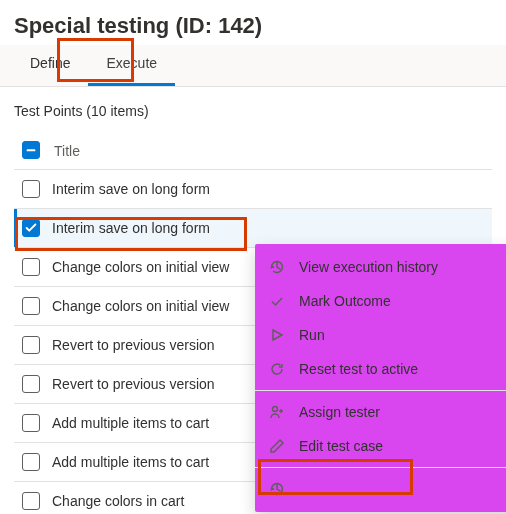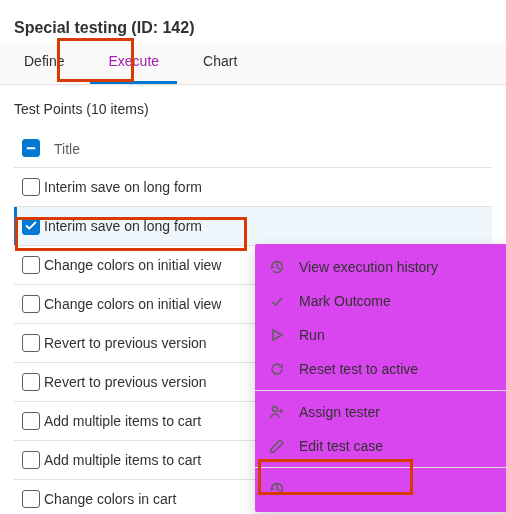--- a/index.html
+++ b/index.html
@@ -1,25 +1,25 @@
 <!DOCTYPE html>
 <html><head>
 <meta charset="utf-8">
 <style>
 * { box-sizing: border-box; margin: 0; padding: 0; }
 body { font-family: "Segoe UI", Arial, sans-serif; font-size: 14px; color: #323130; background: #fff; width: 506px; height: 514px; overflow: hidden; position: relative; }
-.header { padding: 19px 14px 6px; font-size: 16px; font-weight: 600; }
-.tabs { display: flex; gap: 8px; padding: 0 6px; border-bottom: 1px solid #e1e1e1; background: #faf9f8; }
+.header { padding: 13px 14px 6px; font-size: 22px; font-weight: 600; }
+.tabs { display: flex; gap: 0; padding: 0 12px; border-bottom: 1px solid #e1e1e1; background: #faf9f8; }
 .tab { padding: 10px 18px 12px; cursor: pointer; color: #323130; border-bottom: 3px solid transparent; position: relative; }
-.tab.active { color: #a21caf; border-bottom-color: #0078d4; }
+.tab.active { color: #404040; border-bottom-color: #0078d4; }
 .highlight-red { border: 3px solid #d83b01; position: absolute; pointer-events: none; z-index: 50; }
 .content { padding: 16px 14px 0; }
 .list-title { font-size: 14px; font-weight: 400; margin-bottom: 16px; }
 .list-header { display: flex; align-items: flex-end; gap: 14px; padding: 6px 8px 10px; border-bottom: 1px solid #e1e1e1; }
-.list-row { display: flex; align-items: center; gap: 4px; padding: 10px 8px; border-bottom: 1px solid #e1e1e1; cursor: pointer; position: relative; }
+.list-row { display: flex; align-items: center; gap: 12px; padding: 10px 8px; border-bottom: 1px solid #e1e1e1; cursor: pointer; position: relative; }
 .list-row.selected { background: #eff6fc; }
 .checkbox { width: 18px; height: 18px; border: 1px solid #605e5c; border-radius: 3px; display: flex; align-items: center; justify-content: center; flex-shrink: 0; background: #fff; }
 .checkbox.checked { background: #0078d4; border-color: #0078d4; color: #fff; }
 .checkbox.indeterminate { background: #0078d4; border-color: #0078d4; color: #fff; }
 .checkbox svg { width: 14px; height: 14px; }
 .col-title { color: #605e5c; font-size: 14px; }
 .row-text { color: #323130; }
 .context-menu { position: absolute; left: 255px; top: 244px; width: 286px; background: #d946ef; box-shadow: 0 6px 16px rgba(0,0,0,0.18); border-radius: 2px; padding: 6px 0; z-index: 30; }
 .menu-item { display: flex; align-items: center; gap: 14px; padding: 9px 14px; cursor: pointer; color: #323130; }
 .menu-icon { width: 16px; height: 16px; display: flex; align-items: center; justify-content: center; color: #605e5c; flex-shrink: 0; }
@@ -30,21 +30,20 @@
 .selected-marker { position: absolute; left: 0; top: 0; bottom: 0; width: 3px; background: #0078d4; }
 </style>
 </head>
 <body>
 
 <div class="header">Special testing (ID: 142)</div>
 
 <div class="tabs">
   <div class="tab">Define</div>
   <div class="tab active">Execute</div>
-  <div class="tab">Chart</div>
 </div>
 
 <div class="content">
   <div class="list-title">Test Points (10 items)</div>
 
   <div class="list-header">
     <div class="checkbox indeterminate">
       <svg viewBox="0 0 16 16">
           <rect x="3" y="7" width="10" height="2.5" rx="1" fill="#fff"></rect>
         </svg>

